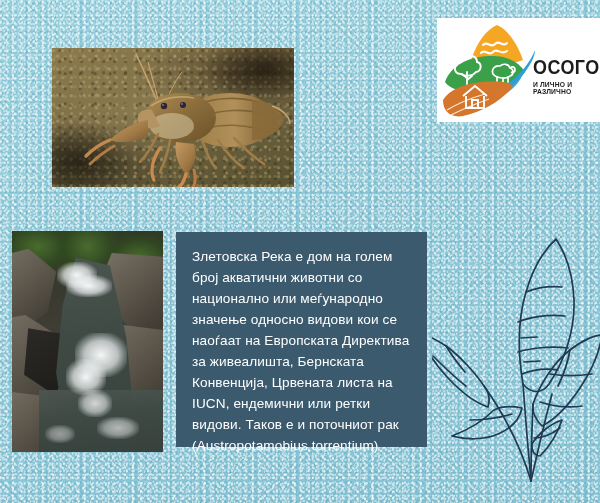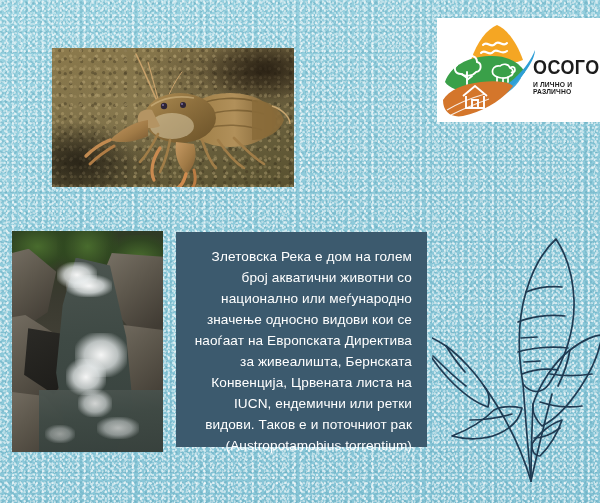--- a/index.html
+++ b/index.html
@@ -129,21 +129,20 @@
   
   #text-panel {
     position: absolute;
     left: 176px;
     top: 232px;
     width: 251px;
     height: 215px;
     background: #3c5a6e;
     box-sizing: border-box;
     padding: 14px 15px 10px 16px;
-    text-align: right;
   }
   #body-text {
     color: #ffffff;
     font-size: 13.6px;
     line-height: 21px;
     white-space: pre-wrap;
     letter-spacing: .1px;
   }
 
   

